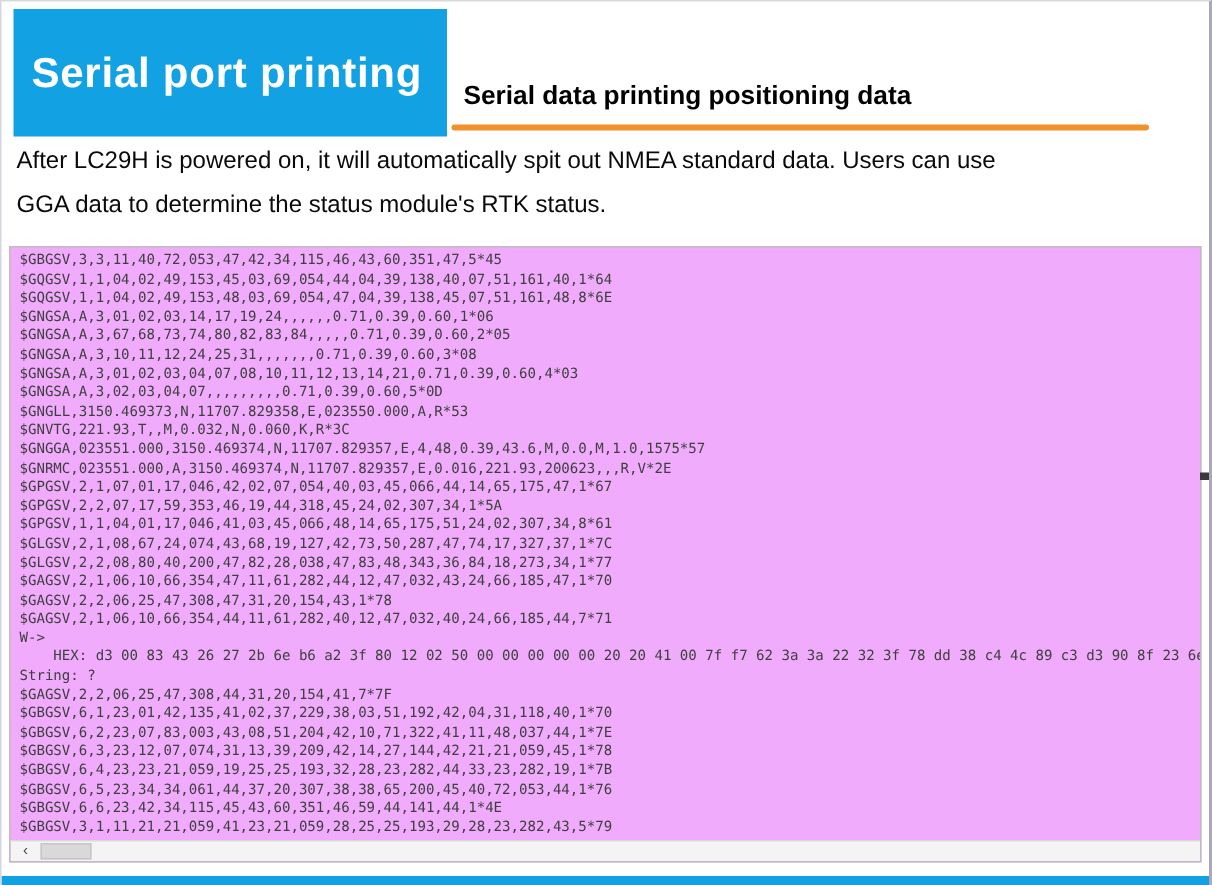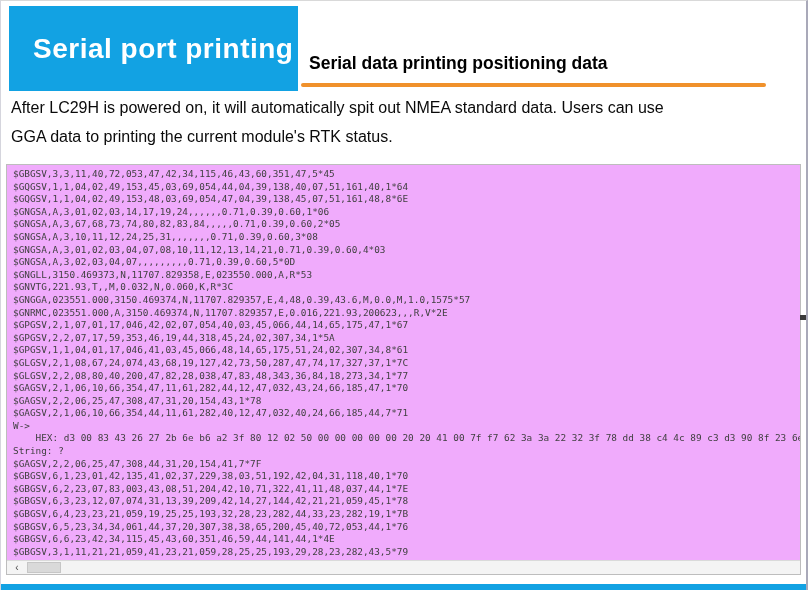--- a/index.html
+++ b/index.html
@@ -22,21 +22,21 @@
   .banner {
     position: absolute; left: 8px; top: 5px;
     width: 289px; height: 85px;
     background: #12a2e3;
     display: flex; align-items: center;
   }
   .banner-title {
     color: #ffffff;
     font-weight: bold;
     font-size: 28px;
-    padding-left: 24px;
+    padding-left: 12px;
     letter-spacing: 0.5px;
     white-space: nowrap;
   }
   .section-title {
     position: absolute; left: 308px; top: 52px;
     font-weight: bold;
     font-size: 17.5px;
     color: #000000;
     white-space: nowrap;
   }
@@ -111,21 +111,21 @@
   <div class="banner">
     <span class="banner-title">Serial port printing</span>
   </div>
 
   <div class="section-title">Serial data printing positioning data</div>
 
   <div class="orange-rule"></div>
 
   <div class="intro">
     <div>After LC29H is powered on, it will automatically spit out NMEA standard data. Users can use</div>
-    <div>GGA data to printing the current module's RTK status.</div>
+    <div>GGA data to determine the status module's RTK status.</div>
   </div>
 
   <div class="console">
     <pre class="console-output">$GBGSV,3,3,11,40,72,053,47,42,34,115,46,43,60,351,47,5*45
 $GQGSV,1,1,04,02,49,153,45,03,69,054,44,04,39,138,40,07,51,161,40,1*64
 $GQGSV,1,1,04,02,49,153,48,03,69,054,47,04,39,138,45,07,51,161,48,8*6E
 $GNGSA,A,3,01,02,03,14,17,19,24,,,,,,0.71,0.39,0.60,1*06
 $GNGSA,A,3,67,68,73,74,80,82,83,84,,,,,0.71,0.39,0.60,2*05
 $GNGSA,A,3,10,11,12,24,25,31,,,,,,,0.71,0.39,0.60,3*08
 $GNGSA,A,3,01,02,03,04,07,08,10,11,12,13,14,21,0.71,0.39,0.60,4*03

